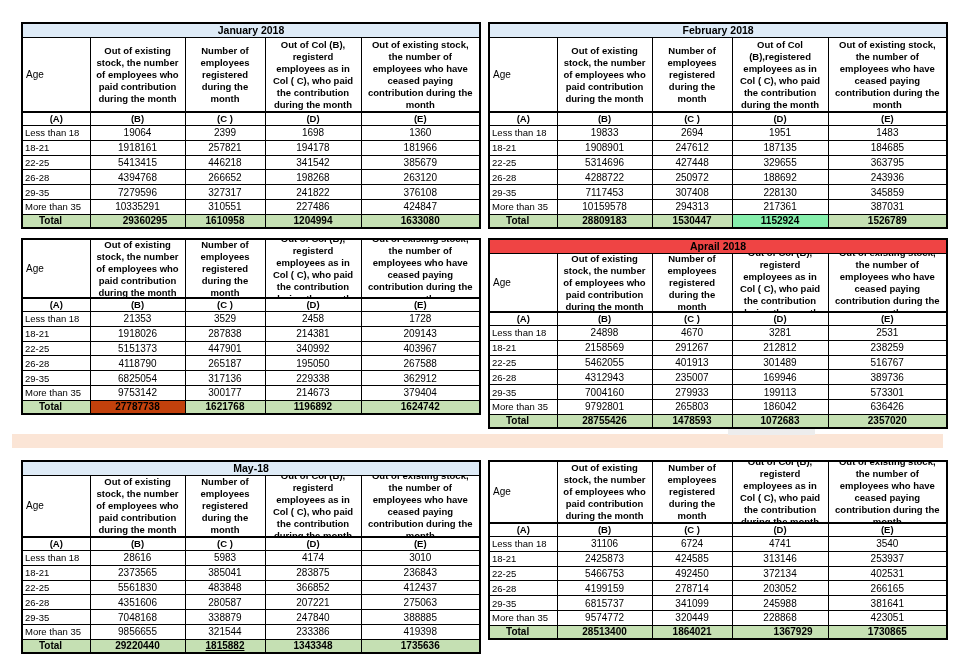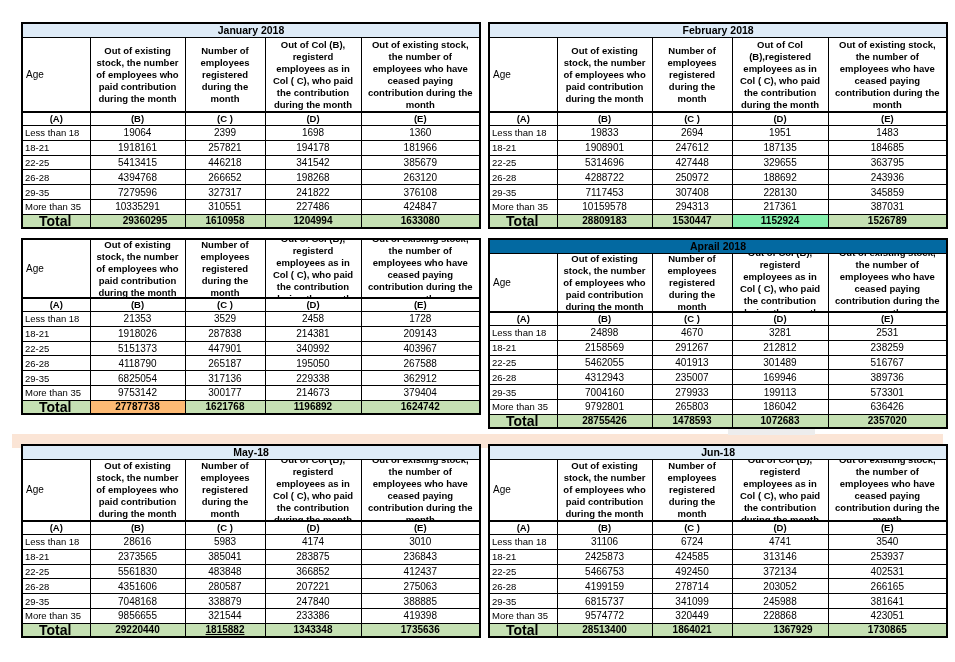--- a/index.html
+++ b/index.html
@@ -6,21 +6,21 @@
   body{
     width:955px;height:662px;background:#ffffff;position:relative;
     font-family:"Liberation Sans", sans-serif;color:#000;
     -webkit-font-smoothing:antialiased;
   }
   .band{position:absolute;left:12px;top:434px;width:931px;height:14px;}
   .artifact{position:absolute;left:728px;top:423px;width:87px;height:12px;}
   .table-row-band{position:absolute;left:21px;display:flex;gap:7px;}
   .trow1{top:22px;--hdrh:73px;}
   .trow2{top:238px;--hdrh:57px;}
-  .trow3{top:444px;--hdrh:60px;}
+  .trow3{top:460px;--hdrh:60px;}
   table.month-table{
     border-collapse:collapse;table-layout:fixed;width:458px;
     border:2px solid #000;background:#fff;
   }
   table.month-table col:nth-child(1){width:68px;}
   table.month-table col:nth-child(2){width:95px;}
   table.month-table col:nth-child(3){width:80px;}
   table.month-table col:nth-child(4){width:96px;}
   table.month-table col:nth-child(5){width:119px;}
   table.month-table td{
@@ -37,21 +37,21 @@
   .hdr-flex.left{justify-content:flex-start;text-align:left;font-weight:normal;font-size:10px;}
   tr.letters-row td{
     font-weight:bold;font-size:9.5px;text-align:center;height:12px;line-height:12px;
     border-top:2px solid #000;
   }
   tr.data-row td{font-size:10px;height:13.8px;line-height:13px;text-align:center;}
   tr.data-row td:first-child{text-align:left;font-size:9.5px;}
   tr.total-row td{
     font-weight:bold;font-size:10px;height:12px;line-height:12px;text-align:center;
   }
-  tr.total-row td:first-child{text-align:left;font-size:14px;padding-left:16px;}
+  tr.total-row td:first-child{text-align:left;font-size:10px;padding-left:16px;}
 </style>
 </head>
 <body>
 
 <div class="band" style="background: rgb(251, 229, 214);"></div>
 <div class="artifact" style="background: rgb(237, 237, 237);"></div>
 
 <div class="table-row-band trow1">
   <div>
       <table class="month-table">
@@ -334,40 +334,40 @@
           </tr>
           <tr class="data-row">
             <td>More than 35</td>
             <td>9753142</td>
             <td>300177</td>
             <td>214673</td>
             <td>379404</td>
           </tr>
           <tr class="total-row">
             <td style="background: rgb(197, 224, 179);">Total</td>
-            <td style="background: #fdba74;">27787738</td>
+            <td style="background: #c2410c;">27787738</td>
             <td style="background: rgb(197, 224, 179);">1621768</td>
             <td style="background: rgb(197, 224, 179);">1196892</td>
             <td style="background: rgb(197, 224, 179);">1624742</td>
           </tr>
         </tbody>
       </table>
     </div>
   <div>
       <table class="month-table">
         <colgroup>
           <col>
           <col>
           <col>
           <col>
           <col>
         </colgroup>
         <tbody>
           <tr>
-            <td colspan="5" class="title-cell" style="background: #0369a1;">Aprail 2018</td>
+            <td colspan="5" class="title-cell" style="background: #ef4444;">Aprail 2018</td>
           </tr>
           <tr class="hdr-row">
             <td>
               <div class="hdr-flex left">
                 <span>Age</span>
               </div>
             </td>
             <td>
               <div class="hdr-flex">
                 <span>Out of existing stock, the number of employees who paid contribution during the month</span>
@@ -552,23 +552,20 @@
   <div>
       <table class="month-table">
         <colgroup>
           <col>
           <col>
           <col>
           <col>
           <col>
         </colgroup>
         <tbody>
-          <tr>
-            <td colspan="5" class="title-cell" style="background: rgb(222, 235, 247);">Jun-18</td>
-          </tr>
           <tr class="hdr-row">
             <td>
               <div class="hdr-flex left">
                 <span>Age</span>
               </div>
             </td>
             <td>
               <div class="hdr-flex">
                 <span>Out of existing stock, the number of employees who paid contribution during the month</span>
               </div>

